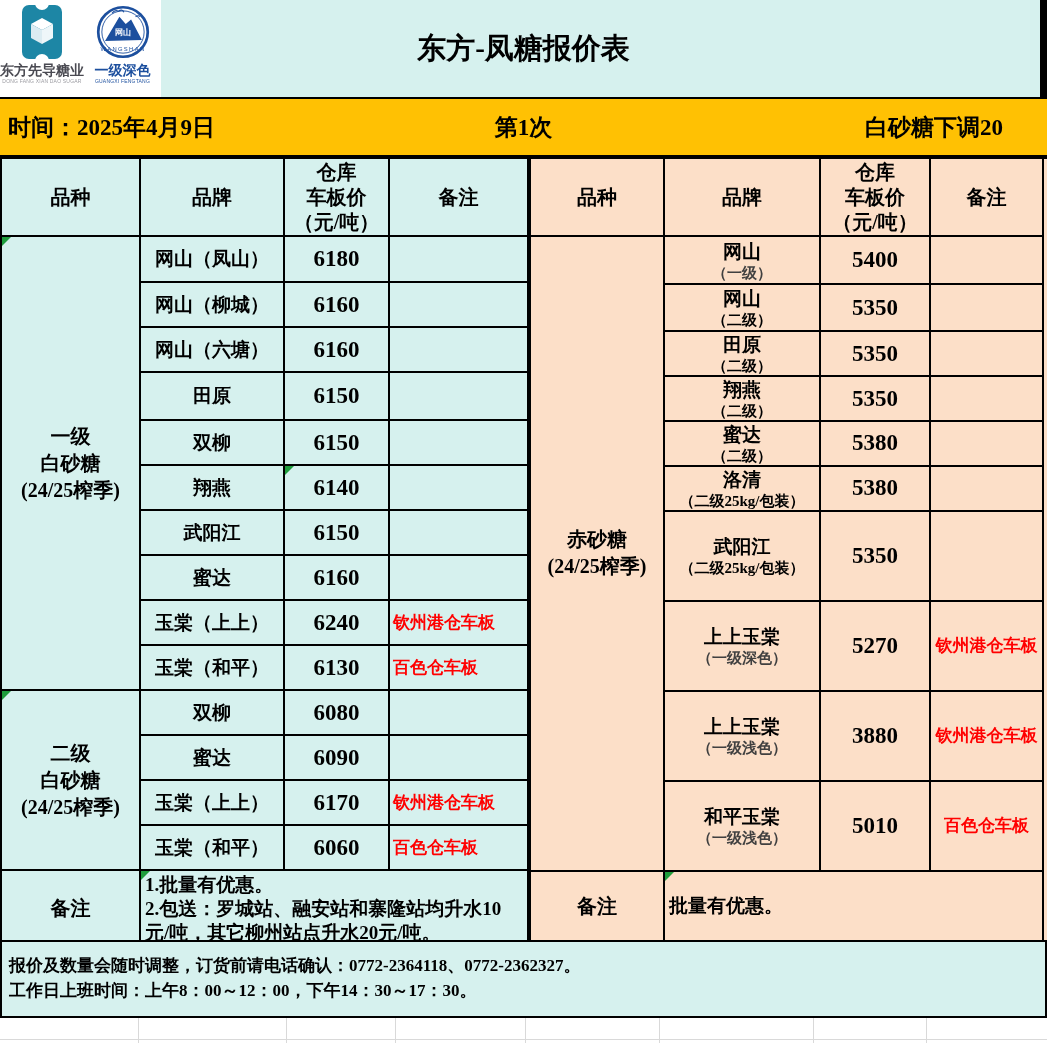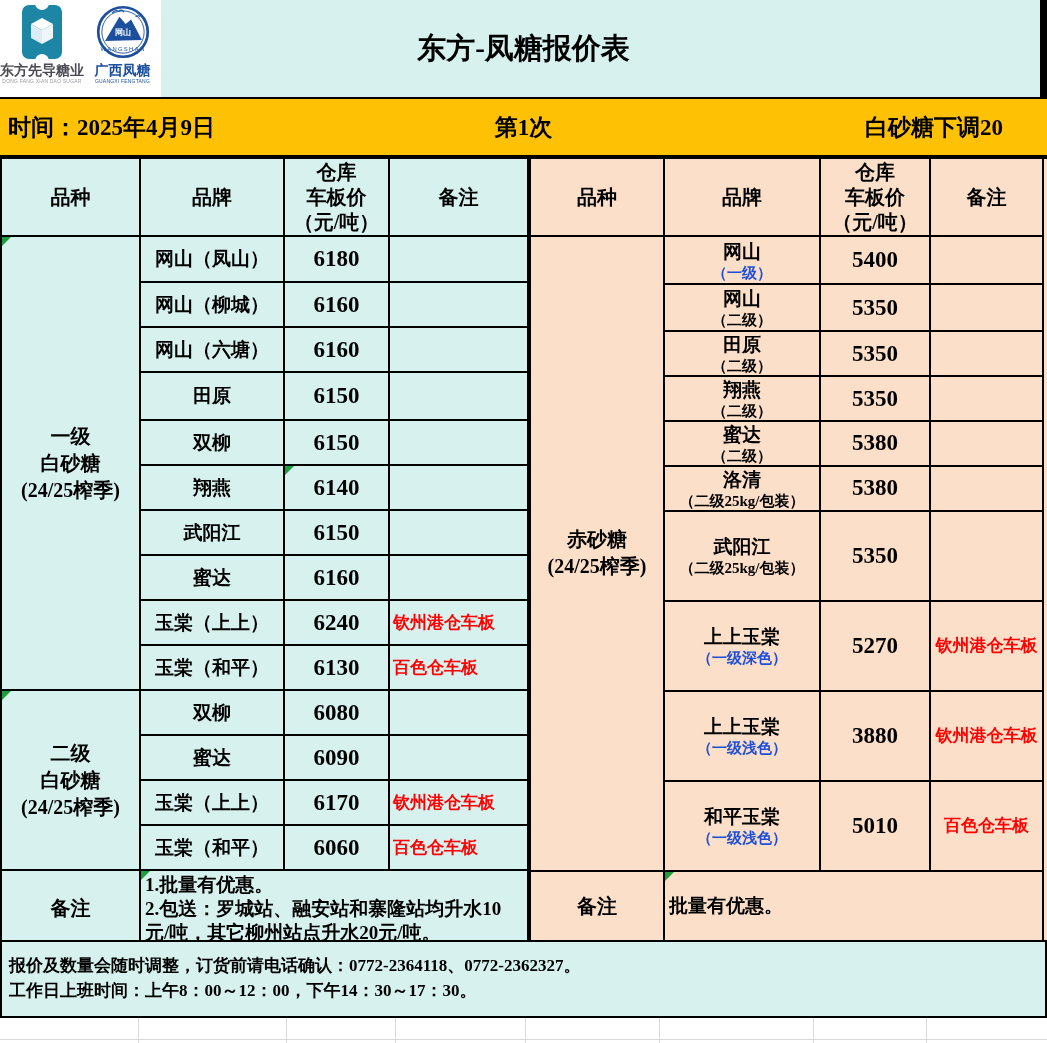--- a/index.html
+++ b/index.html
@@ -29,21 +29,21 @@
   
   .tables{position:absolute;left:0;top:157px;display:flex;align-items:flex-start;}
   table{border-collapse:collapse;table-layout:fixed;}
   .tbl-left{width:527px;background:#d6f1ee;}
   .tbl-right{width:513px;background:#fcdfc8;}
   th,td{border:2px solid #000;padding:0;text-align:center;vertical-align:middle;overflow:hidden;color:#000;}
   th{font-size:20px;font-weight:bold;line-height:1.25;margin-top:21px;}
   .gcell{font-size:20px;font-weight:bold;line-height:1.35;}
   .brand{font-size:19px;font-weight:bold;}
   .brand .b2{font-size:15px;line-height:1.1;}
-  .brand .b2.red{color:#1d4ed8;}
+  .brand .b2.red{color:#404040;}
   .price{font-size:23px;font-weight:bold;}
   .note{font-size:17px;font-weight:bold;color:#ff0000;}
   .tbl-left .note{text-align:left;padding-left:3px;}
   .remark-label{font-size:20px;font-weight:bold;}
   .remark-body{font-size:19px;font-weight:bold;text-align:left;vertical-align:middle;padding:2px 4px;line-height:1.25;}
   .mk{position:relative;}
   .mk::before{content:"";position:absolute;left:0;top:0;border-style:solid;border-width:9px 9px 0 0;
     border-color:#1f9d3c transparent transparent transparent;}
   .sliver{width:4px;height:783px;background:#fcdfc8;border-top:2px solid #000;}
   
@@ -80,21 +80,21 @@
         <svg width="54" height="54" viewBox="0 0 60 60">
           <circle cx="30" cy="30" r="27.5" fill="#ffffff" stroke="#1c4f9e" stroke-width="3"></circle>
           <circle cx="30" cy="30" r="23.5" fill="none" stroke="#1c4f9e" stroke-width="1"></circle>
           <path d="M10 40 L26 13 L33 21 L39 16 L51 39 Z" fill="#1c4f9e"></path>
           <path d="M18 9 q3 -4 7 -2 q4 -3 6 1" fill="none" stroke="#1c4f9e" stroke-width="1.4"></path>
           <path d="M44 13 q3 -2 5 0" fill="none" stroke="#1c4f9e" stroke-width="1.2"></path>
           <text x="30" y="33" text-anchor="middle" font-size="9" font-weight="bold" fill="#ffffff" font-family="Liberation Sans, sans-serif" id="badge-cn-text">网山</text>
           <text x="30" y="51" text-anchor="middle" font-size="6.5" letter-spacing="1.5" fill="#1c4f9e" font-family="Liberation Sans, sans-serif" id="badge-en-text">WANGSHAN</text>
         </svg>
       </span>
-      <div class="logo-cn blue">广西凤糖</div>
+      <div class="logo-cn blue">一级深色</div>
       <div class="logo-en blue">GUANGXI FENGTANG</div>
     </div>
   </div>
   <div class="corner-mark"></div>
 </div>
 
 <div class="info-bar">
   <span class="info-time">时间：2025年4月9日</span>
   <span class="info-issue">第1次</span>
   <span class="info-adj">白砂糖下调20</span>

